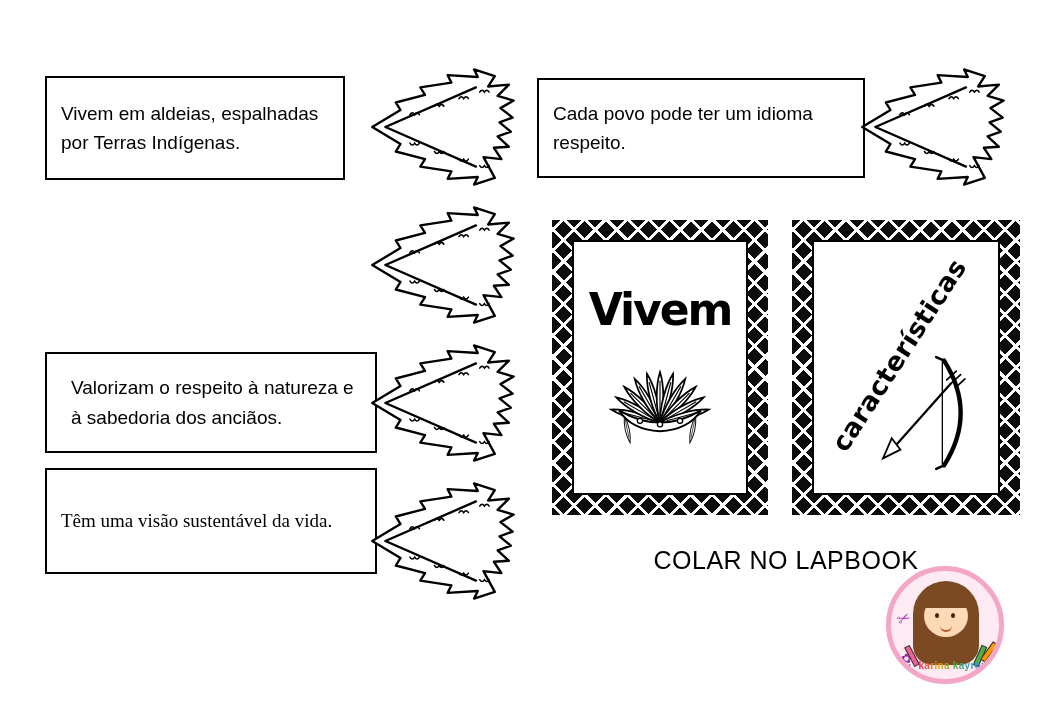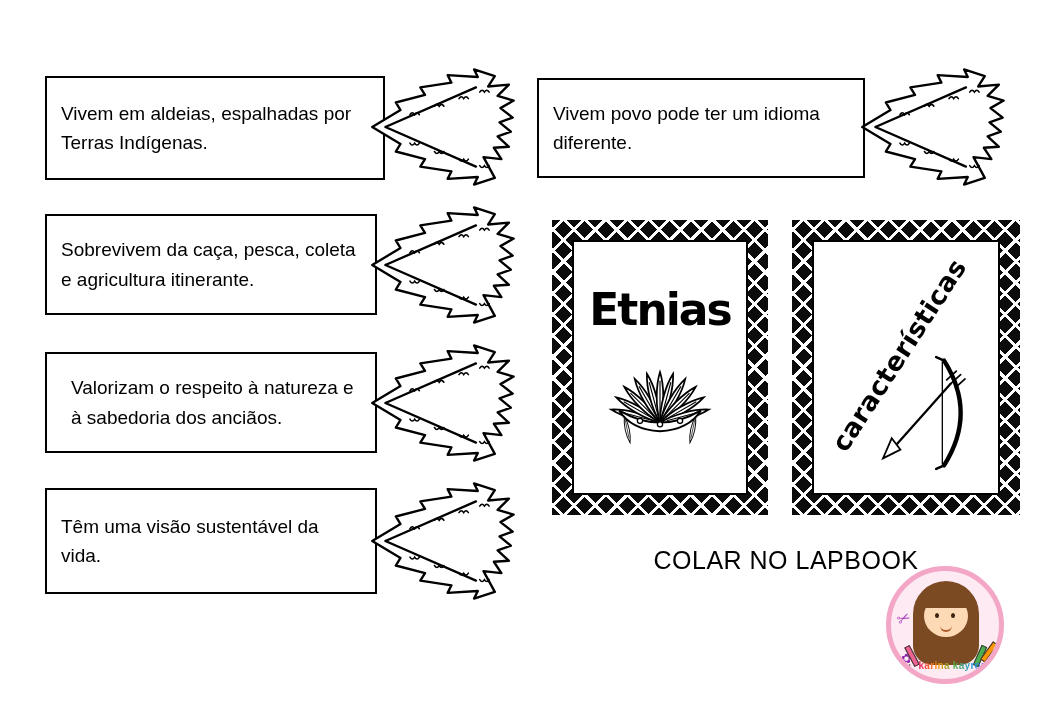--- a/index.html
+++ b/index.html
@@ -3,24 +3,24 @@
 <meta charset="utf-8">
 <style>
   html,body{margin:0;padding:0;background:#e8e8e8;}
   .page{position:relative;width:1040px;height:720px;background:#ffffff;margin:0 auto;
         font-family:"Liberation Sans",sans-serif;color:#000;overflow:hidden;}
 
   
   .fact-box{position:absolute;border:2.5px solid #000;background:#fff;box-sizing:border-box;
             display:flex;align-items:center;padding:8px 14px;}
   .fact-text{font-size:19px;line-height:1.55;max-width:300px;}
-  .fb1{left:45px;top:76px;width:340px;height:104px;}
+  .fb1{left:45px;top:76px;width:300px;height:104px;}
   .fb2{left:45px;top:214px;width:332px;height:101px;}
   .fb3{left:45px;top:352px;width:332px;height:101px;padding-left:24px;}
-  .fb4{left:45px;top:488px;width:332px;height:106px;}
+  .fb4{left:45px;top:468px;width:332px;height:106px;font-family:Liberation Serif, serif;}
   .fb5{left:537px;top:78px;width:328px;height:100px;}
 
   
   .fletch{position:absolute;width:152px;height:132px;z-index:2;}
   .f1{left:366px;top:61px;}
   .f2{left:366px;top:199px;}
   .f3{left:366px;top:337px;}
   .f4{left:366px;top:475px;}
   .f5{left:856px;top:61px;}
 
@@ -100,52 +100,49 @@
       <g id="feather-g">
         <path d="M0 0 C-5 -18 -5 -42 0 -58 C5 -42 5 -18 0 0 Z" fill="#fff" stroke="#000" stroke-width="2"></path>
         <path d="M0 -8 L0 -48" stroke="#000" stroke-width="1.3"></path>
       </g>
     </defs>
   </svg>
 
   <div class="fact-box fb1">
     <span class="fact-text">Vivem em aldeias, espalhadas por Terras Indígenas.</span>
   </div>
-  <div class="fact-box fb2">
-    <span class="fact-text">Sobrevivem da caça, pesca, coleta e agricultura itinerante.</span>
-  </div>
   <div class="fact-box fb3">
     <span class="fact-text">Valorizam o respeito à natureza e à sabedoria dos anciãos.</span>
   </div>
   <div class="fact-box fb4">
     <span class="fact-text">Têm uma visão sustentável da vida.</span>
   </div>
   <div class="fact-box fb5">
-    <span class="fact-text">Vivem povo pode ter um idioma diferente.</span>
+    <span class="fact-text">Cada povo pode ter um idioma respeito.</span>
   </div>
 
   <svg class="fletch f1" viewBox="0 0 160 140">
       <use href="#fletch-sym"></use>
     </svg>
   <svg class="fletch f2" viewBox="0 0 160 140">
       <use href="#fletch-sym"></use>
     </svg>
   <svg class="fletch f3" viewBox="0 0 160 140">
       <use href="#fletch-sym"></use>
     </svg>
   <svg class="fletch f4" viewBox="0 0 160 140">
       <use href="#fletch-sym"></use>
     </svg>
   <svg class="fletch f5" viewBox="0 0 160 140">
       <use href="#fletch-sym"></use>
     </svg>
 
   <div class="card card-etnias">
     <div class="card-inner">
-      <div class="etnias-title">Etnias</div>
+      <div class="etnias-title">Vivem</div>
       <svg class="headdress" width="150" height="108" viewBox="0 0 170 124">
         <use href="#feather-g" transform="translate(85,96) rotate(-75)"></use>
         <use href="#feather-g" transform="translate(85,96) rotate(-60)"></use>
         <use href="#feather-g" transform="translate(85,96) rotate(-45)"></use>
         <use href="#feather-g" transform="translate(85,96) rotate(-30)"></use>
         <use href="#feather-g" transform="translate(85,96) rotate(-15)"></use>
         <use href="#feather-g" transform="translate(85,96) rotate(0)"></use>
         <use href="#feather-g" transform="translate(85,96) rotate(15)"></use>
         <use href="#feather-g" transform="translate(85,96) rotate(30)"></use>
         <use href="#feather-g" transform="translate(85,96) rotate(45)"></use>

